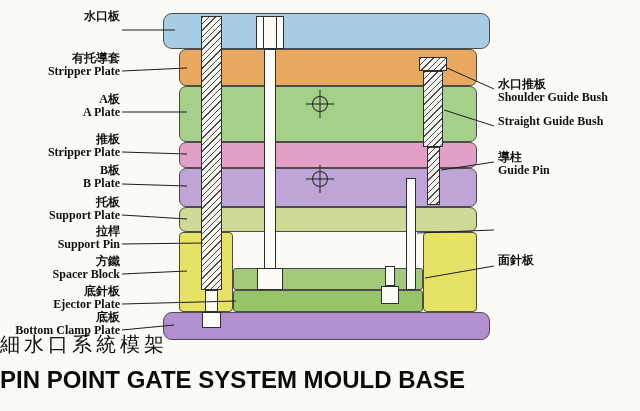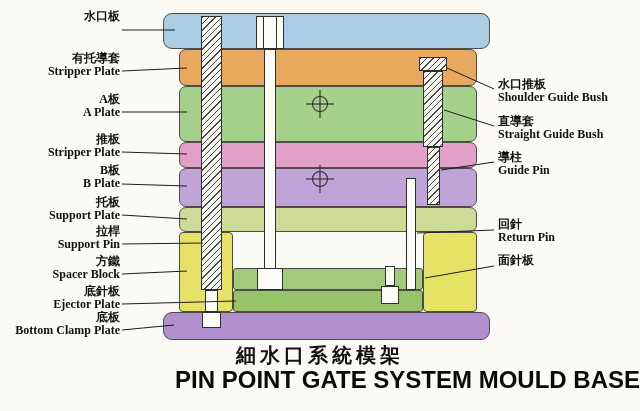--- a/index.html
+++ b/index.html
@@ -8,22 +8,22 @@
   .plate{position:absolute;box-sizing:border-box;border:1px solid #4c4c4c;border-radius:7px;}
   .hatch{position:absolute;box-sizing:border-box;border:1px solid #2e2e2e;background-color:#f6f6f0;
          background-image:repeating-linear-gradient(135deg,#4a4a4a 0px,#4a4a4a 1px,transparent 1px,transparent 4.5px);}
   .part{position:absolute;box-sizing:border-box;border:1px solid #2e2e2e;background:#fcfcf6;}
   .lbl{position:absolute;line-height:13px;white-space:nowrap;}
   .lbl.left{right:520px;text-align:right;}
   .lbl.right{left:498px;text-align:left;}
   .lbl .cn{font-size:12px;font-weight:bold;color:#111;}
   .lbl .en{font-size:12px;font-weight:bold;color:#111;}
   #overlay{position:absolute;left:0;top:0;pointer-events:none;}
-  .title-cn{position:absolute;top:342px;left:0;width:100%;text-align:center;font-size:20px;font-weight:bold;letter-spacing:4px;color:#111;}
-  .title-en{position:absolute;top:366px;left:0;width:100%;text-align:right;font-size:24px;font-weight:bold;font-family:"Liberation Sans",sans-serif;color:#0a0a0a;}
+  .title-cn{position:absolute;top:331px;left:0;width:100%;text-align:left;font-size:20px;font-weight:normal;letter-spacing:4px;color:#111;}
+  .title-en{position:absolute;top:366px;left:0;width:100%;text-align:left;font-size:24px;font-weight:bold;font-family:"Liberation Sans",sans-serif;color:#0a0a0a;}
 </style>
 </head>
 <body>
 
 <div id="stage">
 
   <div class="plate" style="left: 163px; top: 13px; width: 327px; height: 36px; border-radius: 9px; background-color: rgb(168, 205, 228);"></div>
   <div class="plate" style="left: 179px; top: 49px; width: 298px; height: 37px; background-color: rgb(232, 169, 95);"></div>
   <div class="plate" style="left: 179px; top: 86px; width: 298px; height: 56px; background-color: rgb(165, 208, 137);"></div>
   <div class="plate" style="left: 179px; top: 142px; width: 298px; height: 26px; background-color: rgb(226, 160, 198);"></div>
@@ -118,30 +118,25 @@
   <div class="lbl left" style="top:311px">
     <div class="cn">底板</div>
     <div class="en">Bottom Clamp Plate</div>
   </div>
 
   <div class="lbl right" style="top:78px">
     <div class="cn">水口推板</div>
     <div class="en">Shoulder Guide Bush</div>
   </div>
   <div class="lbl right" style="top:115px">
-    <div class="cn">直導套</div>
     <div class="en">Straight Guide Bush</div>
   </div>
   <div class="lbl right" style="top:151px">
     <div class="cn">導柱</div>
     <div class="en">Guide Pin</div>
-  </div>
-  <div class="lbl right" style="top:218px">
-    <div class="cn">回針</div>
-    <div class="en">Return Pin</div>
   </div>
   <div class="lbl right" style="top:254px">
     <div class="cn">面針板</div>
   </div>
 
   <div class="title-cn">細水口系統模架</div>
   <div class="title-en">PIN POINT GATE SYSTEM MOULD BASE</div>
 </div>
 
 </body></html>

